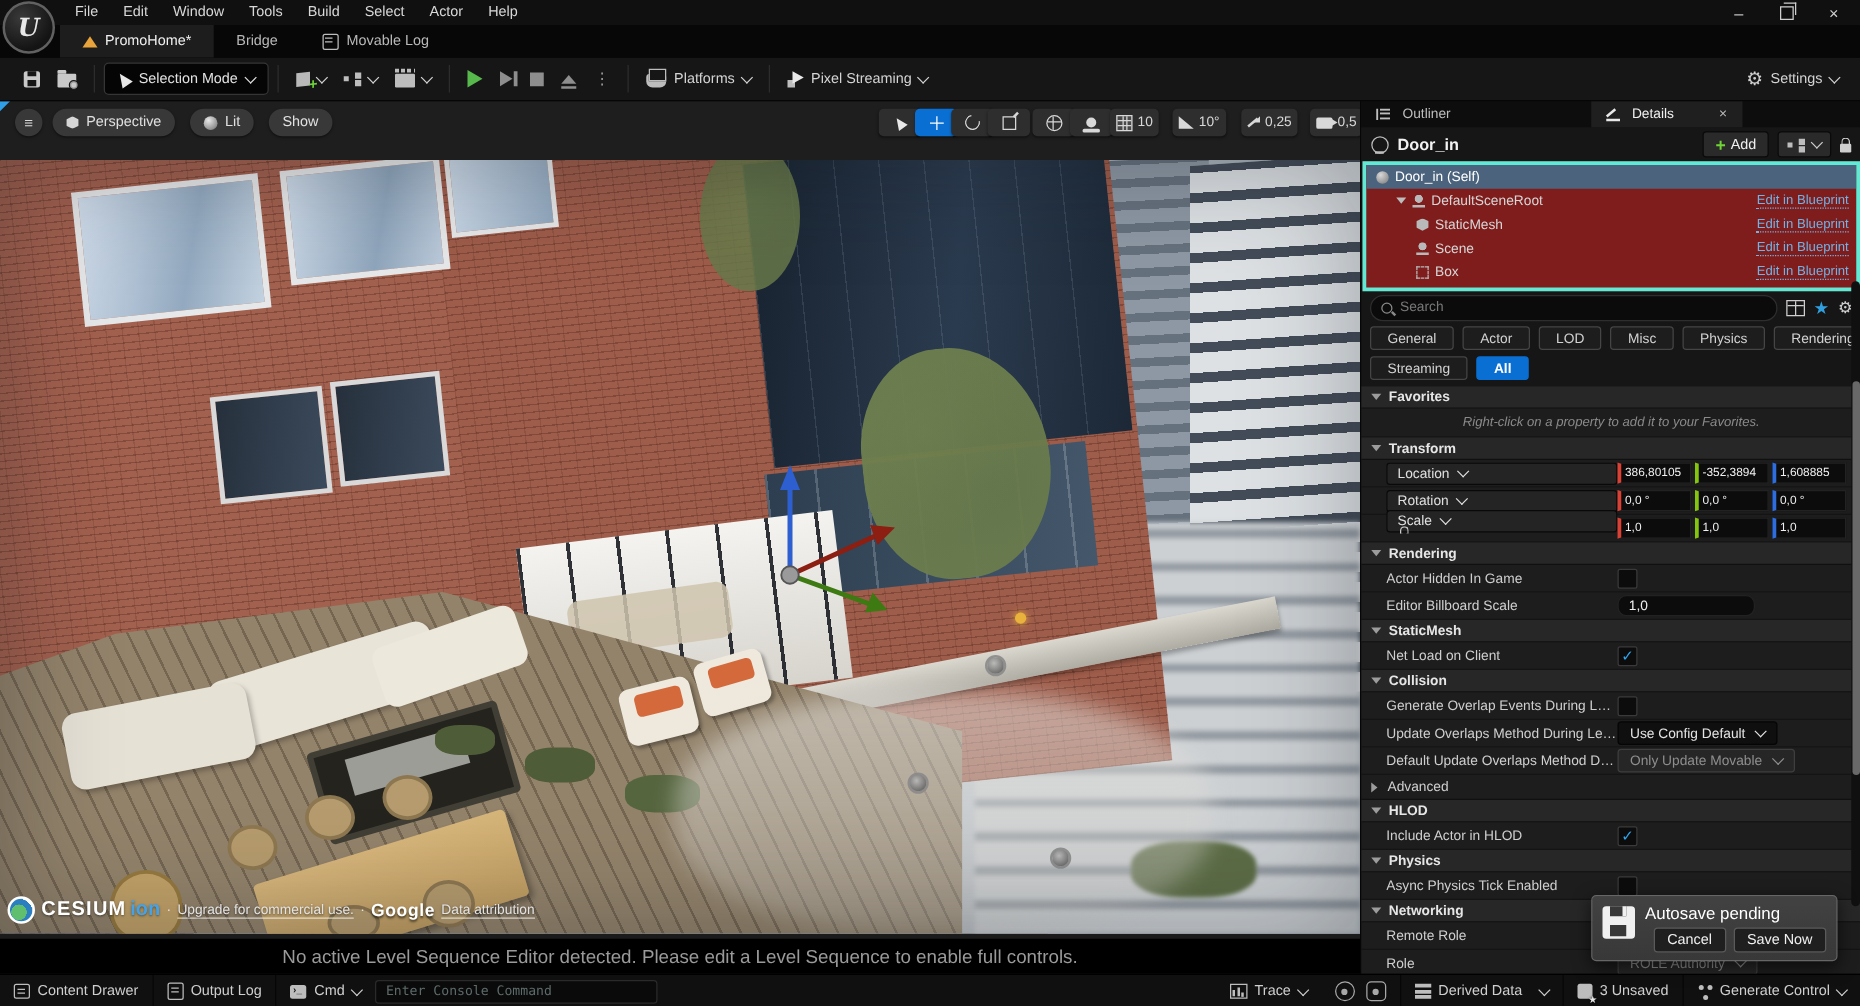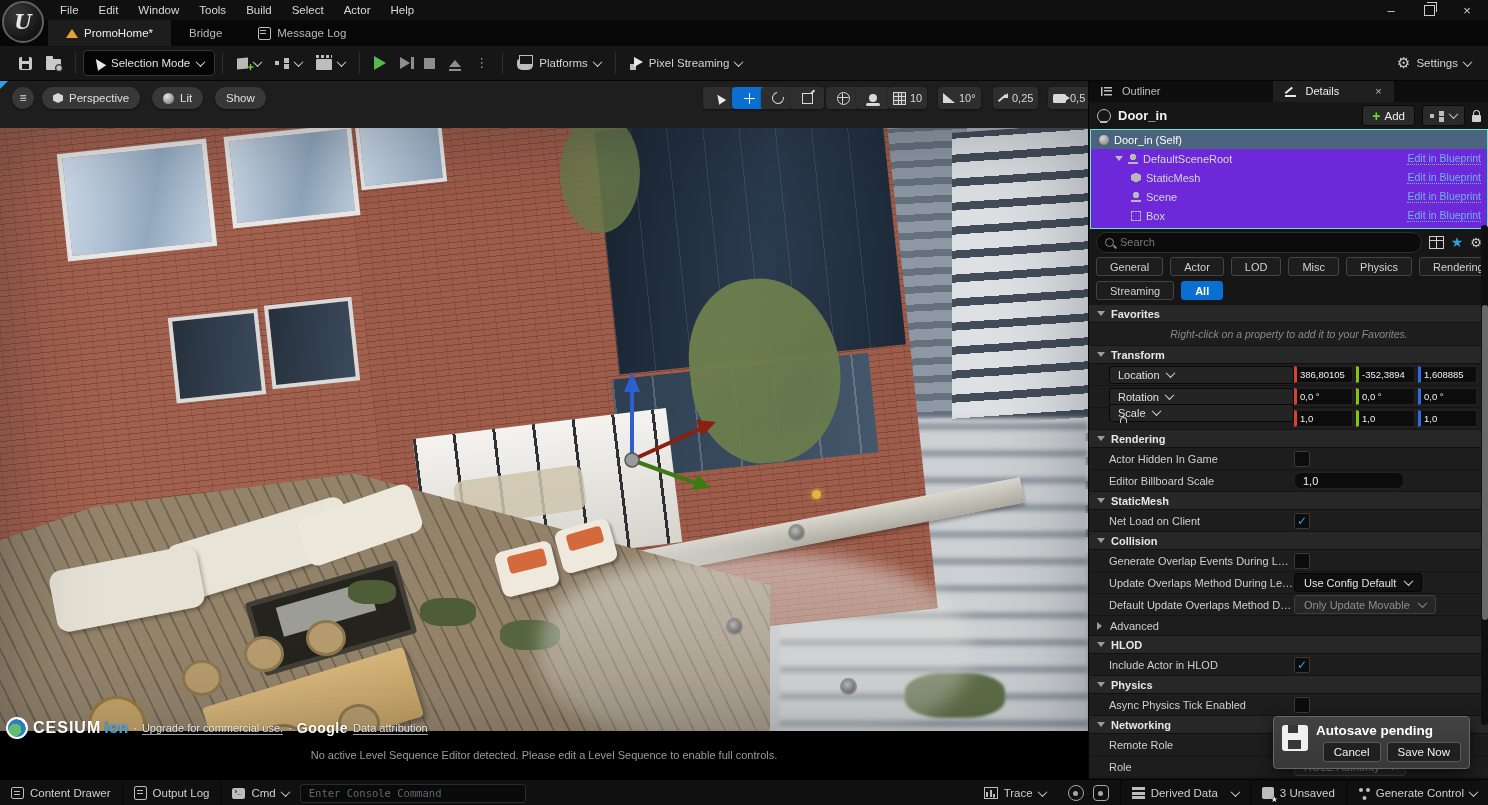--- a/index.html
+++ b/index.html
@@ -98,21 +98,21 @@
   #scene .s{position:absolute;}
   #vignette{position:absolute;left:0;top:48px;width:1088px;height:619px;pointer-events:none;box-shadow:inset 0 0 90px rgba(20,25,35,.35);}
   #warnmsg{position:absolute;left:8px;top:104px;font-size:11px;font-weight:bold;color:#f01d12;text-shadow:0 1px 1px rgba(0,0,0,.45);z-index:5;}
   #attribution{position:absolute;left:6px;bottom:8px;display:flex;align-items:center;gap:5px;z-index:5;}
   #cesium-ball{width:22px;height:22px;border-radius:50%;background:radial-gradient(circle at 40% 60%,#5fbf6e 0 40%,#2b7fc0 41% 70%,#fff 71%);border:2px solid #fff;box-sizing:border-box;}
   #attribution .ces{font-weight:bold;font-size:16px;color:#fff;letter-spacing:1px;text-shadow:0 1px 2px rgba(0,0,0,.5);}
   #attribution .ion{font-weight:bold;font-size:16px;color:#44a3e8;margin-left:-2px;text-shadow:0 1px 2px rgba(0,0,0,.5);}
   #attribution .small{font-size:11px;color:#e4e4e4;text-shadow:0 1px 2px rgba(0,0,0,.6);border-bottom:1px solid rgba(255,255,255,.65);}
   #attribution .dot{font-size:11px;color:#e4e4e4;border:none;}
   #attribution .google{font-weight:bold;font-size:14px;color:#fff;letter-spacing:.5px;text-shadow:0 1px 2px rgba(0,0,0,.7);}
-  #seqbar{position:absolute;left:0;bottom:0;width:100%;height:48px;background:#000;display:flex;align-items:center;justify-content:center;font-size:11px;color:#9a9a9a;}
+  #seqbar{position:absolute;left:0;bottom:0;width:100%;height:28px;background:#000;display:flex;align-items:center;justify-content:center;font-size:15px;color:#9a9a9a;}
 
   .lightbulb{width:13px;height:13px;border-radius:50%;background:radial-gradient(circle at 40% 35%,#b9b9b9,#4a4a4a);border:2px solid #8a8a8a;opacity:.9;}
 
   
   #details{left:1088px;top:80px;width:400px;height:725px;background:#161616;border-left:1px solid #060606;display:flex;flex-direction:column;}
   #dtabs{height:22px;background:#0d0d0d;display:flex;align-items:stretch;flex:0 0 22px;}
   .dtab{display:flex;align-items:center;gap:10px;padding:0 12px;font-size:11px;color:#bdbdbd;}
   .dtab.active{background:#1f1f1f;color:#f0f0f0;}
   .outlic{width:11px;height:9px;background:linear-gradient(#bdbdbd,#bdbdbd) 3px 0/8px 1.5px no-repeat,linear-gradient(#bdbdbd,#bdbdbd) 3px 3.5px/8px 1.5px no-repeat,linear-gradient(#bdbdbd,#bdbdbd) 3px 7px/8px 1.5px no-repeat,linear-gradient(#bdbdbd,#bdbdbd) 0 0/1.5px 9px no-repeat;}
   .detic{width:11px;height:11px;position:relative;}
@@ -120,21 +120,21 @@
   .detic:after{content:"";position:absolute;left:1px;bottom:3px;width:9px;height:2px;background:#e8e8e8;transform:rotate(-40deg);transform-origin:left bottom;}
   #dheader{height:27px;flex:0 0 27px;display:flex;align-items:center;padding:0 8px;gap:7px;background:#161616;}
   #actorname{font-size:13px;font-weight:bold;color:#f2f2f2;}
   .actoric{width:12px;height:12px;border-radius:50%;border:1.6px solid #bdbdbd;position:relative;}
   .actoric:after{content:"";position:absolute;left:1.5px;top:11px;width:7px;height:2px;background:#bdbdbd;}
   #addbtn{height:19px;background:#2a2a2a;border:1px solid #0a0a0a;border-radius:3px;display:flex;align-items:center;gap:4px;padding:0 9px;font-size:11.5px;color:#efefef;}
   #addbtn .plus{color:#6fd435;font-weight:bold;font-size:14px;line-height:12px;}
   #bpbtn{height:19px;background:#2a2a2a;border:1px solid #0a0a0a;border-radius:3px;display:flex;align-items:center;gap:6px;padding:0 7px;color:#cfcfcf;}
   .lockic{width:9px;height:7px;background:#cfcfcf;border-radius:1px;position:relative;margin-top:5px;}
   .lockic:before{content:"";position:absolute;left:1px;top:-5px;width:5px;height:5px;border:1.6px solid #cfcfcf;border-bottom:none;border-radius:4px 4px 0 0;}
-  #comptree{flex:0 0 98px;background:#6d28d9;border:1px solid #5eead4;margin:0 1px;overflow:hidden;}
+  #comptree{flex:0 0 98px;background:#7f1d1d;border:3px solid #5eead4;margin:0 1px;overflow:hidden;}
   .crow{height:19px;display:flex;align-items:center;font-size:11px;color:#d6d6d6;padding:0 6px;gap:5px;}
   .crow.sel{background:#4b637d;color:#fff;}
   .crow .lnk{margin-left:auto;color:#72b2e4;font-size:10.5px;border-bottom:1px dotted #72b2e4;}
   .cico{width:10px;height:10px;flex:0 0 10px;background:#9a9a9a;}
   .cico.ball{border-radius:50%;background:radial-gradient(circle at 35% 30%,#d8d8d8,#777);}
   .cico.mesh{clip-path:polygon(50% 0,100% 25%,100% 75%,50% 100%,0 75%,0 25%);background:#b9b9b9;}
   .cico.scene{background:linear-gradient(#b9b9b9,#b9b9b9) 0 8px/10px 2px no-repeat,radial-gradient(circle at 50% 30%,#b9b9b9 0 3px,transparent 3.5px);}
   .cico.box{background:transparent;border:1.6px dashed #b9b9b9;box-sizing:border-box;}
   .exp{width:0;height:0;border-left:4px solid transparent;border-right:4px solid transparent;border-top:5px solid #bdbdbd;}
   #searchrow{flex:0 0 26px;display:flex;align-items:center;gap:7px;padding:0 7px;}
@@ -164,21 +164,21 @@
   #dscroll{position:absolute;right:1px;top:145px;width:7px;height:500px;background:#101010;border-radius:4px;}
   #dscroll .thumb{position:absolute;left:0.5px;top:80px;width:6px;height:315px;background:#686868;border-radius:3px;}
 
   
   #autosave{left:1273px;top:716px;width:197px;height:53px;background:linear-gradient(#424242,#383838);border:1px solid #666;border-radius:4px;z-index:50;box-shadow:0 4px 14px rgba(0,0,0,.6);display:flex;padding:6px 8px;box-sizing:border-box;gap:8px;}
   #autosave .bigfloppy{width:26px;height:26px;background:#f0f0f0;border-radius:3px;position:relative;flex:0 0 26px;margin-top:2px;}
   #autosave .bigfloppy:before{content:"";position:absolute;left:6px;top:0;width:13px;height:8px;background:#383838;}
   #autosave .bigfloppy:before{box-shadow:inset -3px 0 0 #f0f0f0;}
   #autosave .bigfloppy:after{content:"";position:absolute;left:6px;bottom:2px;width:13px;height:9px;background:#383838;}
   #autosave .col{flex:1;display:flex;flex-direction:column;gap:4px;}
-  #autosave .ttl{font-size:13.5px;font-weight:bold;color:#fff;}
+  #autosave .ttl{font-size:13.5px;font-weight:normal;color:#fff;}
   #autosave .btns{display:flex;justify-content:flex-end;gap:6px;}
   #autosave .abtn{height:18px;background:#1f1f1f;border:1px solid #5a5a5a;border-radius:3px;color:#f0f0f0;font-size:11.5px;display:flex;align-items:center;padding:0 10px;}
 
   
   #statusbar{left:0;top:779px;width:1488px;height:26px;background:#101010;border-top:1px solid #000;display:flex;align-items:center;z-index:40;}
   .sbtn{height:26px;display:flex;align-items:center;gap:6px;padding:0 11px;font-size:11.5px;color:#cfcfcf;border-right:1px solid #060606;}
   .sbtn.noline{border-right:none;}
   #console{width:208px;height:17px;background:#0a0a0a;border:1px solid #2a2a2a;border-radius:3px;display:flex;align-items:center;padding:0 8px;font-family:"DejaVu Sans Mono",monospace;font-size:10.5px;color:#5d6a6a;}
   .loglines{width:11px;height:12px;border:1.5px solid #bdbdbd;border-radius:2px;background:linear-gradient(#bdbdbd,#bdbdbd) 2px 2.5px/6px 1.2px no-repeat,linear-gradient(#bdbdbd,#bdbdbd) 2px 5.5px/6px 1.2px no-repeat;}
   .cmdic{width:13px;height:11px;background:#bdbdbd;border-radius:2px;position:relative;}
@@ -221,21 +221,21 @@
 <div id="tabbar" class="abs nosel">
     <div class="tab active">
       <span class="lvlicon"></span>
       <span>PromoHome*</span>
     </div>
     <div class="tab">
       <span>Bridge</span>
     </div>
     <div class="tab">
       <span class="msgicon"></span>
-      <span>Message Log</span>
+      <span>Movable Log</span>
     </div>
   </div>
 
 <div id="toolbar" class="abs nosel">
   <div style="width:12px"></div>
   <div class="tbtn">
       <span class="floppy"></span>
     </div>
   <div class="tbtn">
       <span class="foldersearch"></span>

